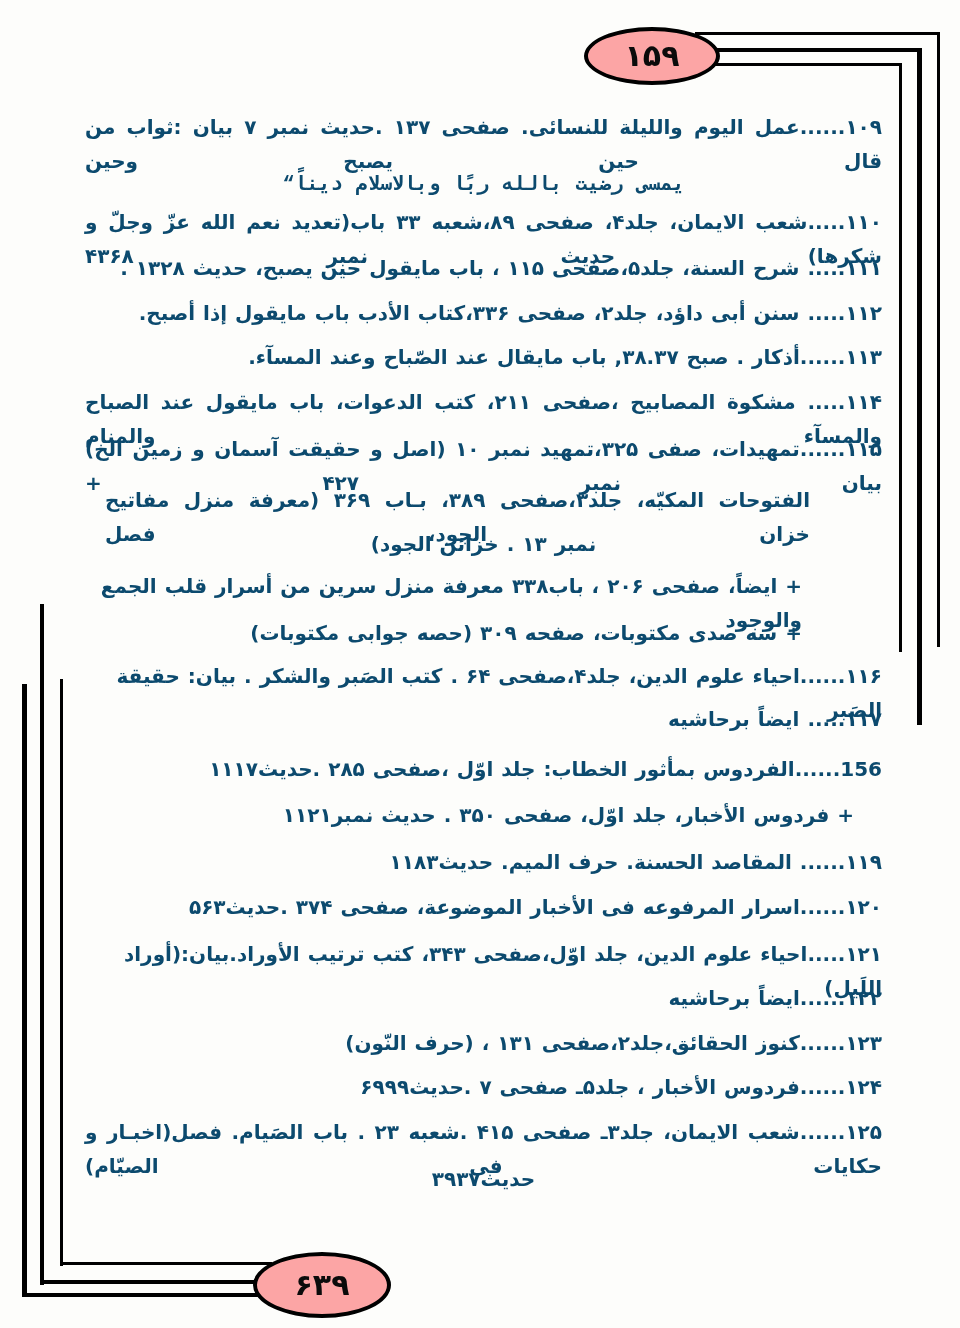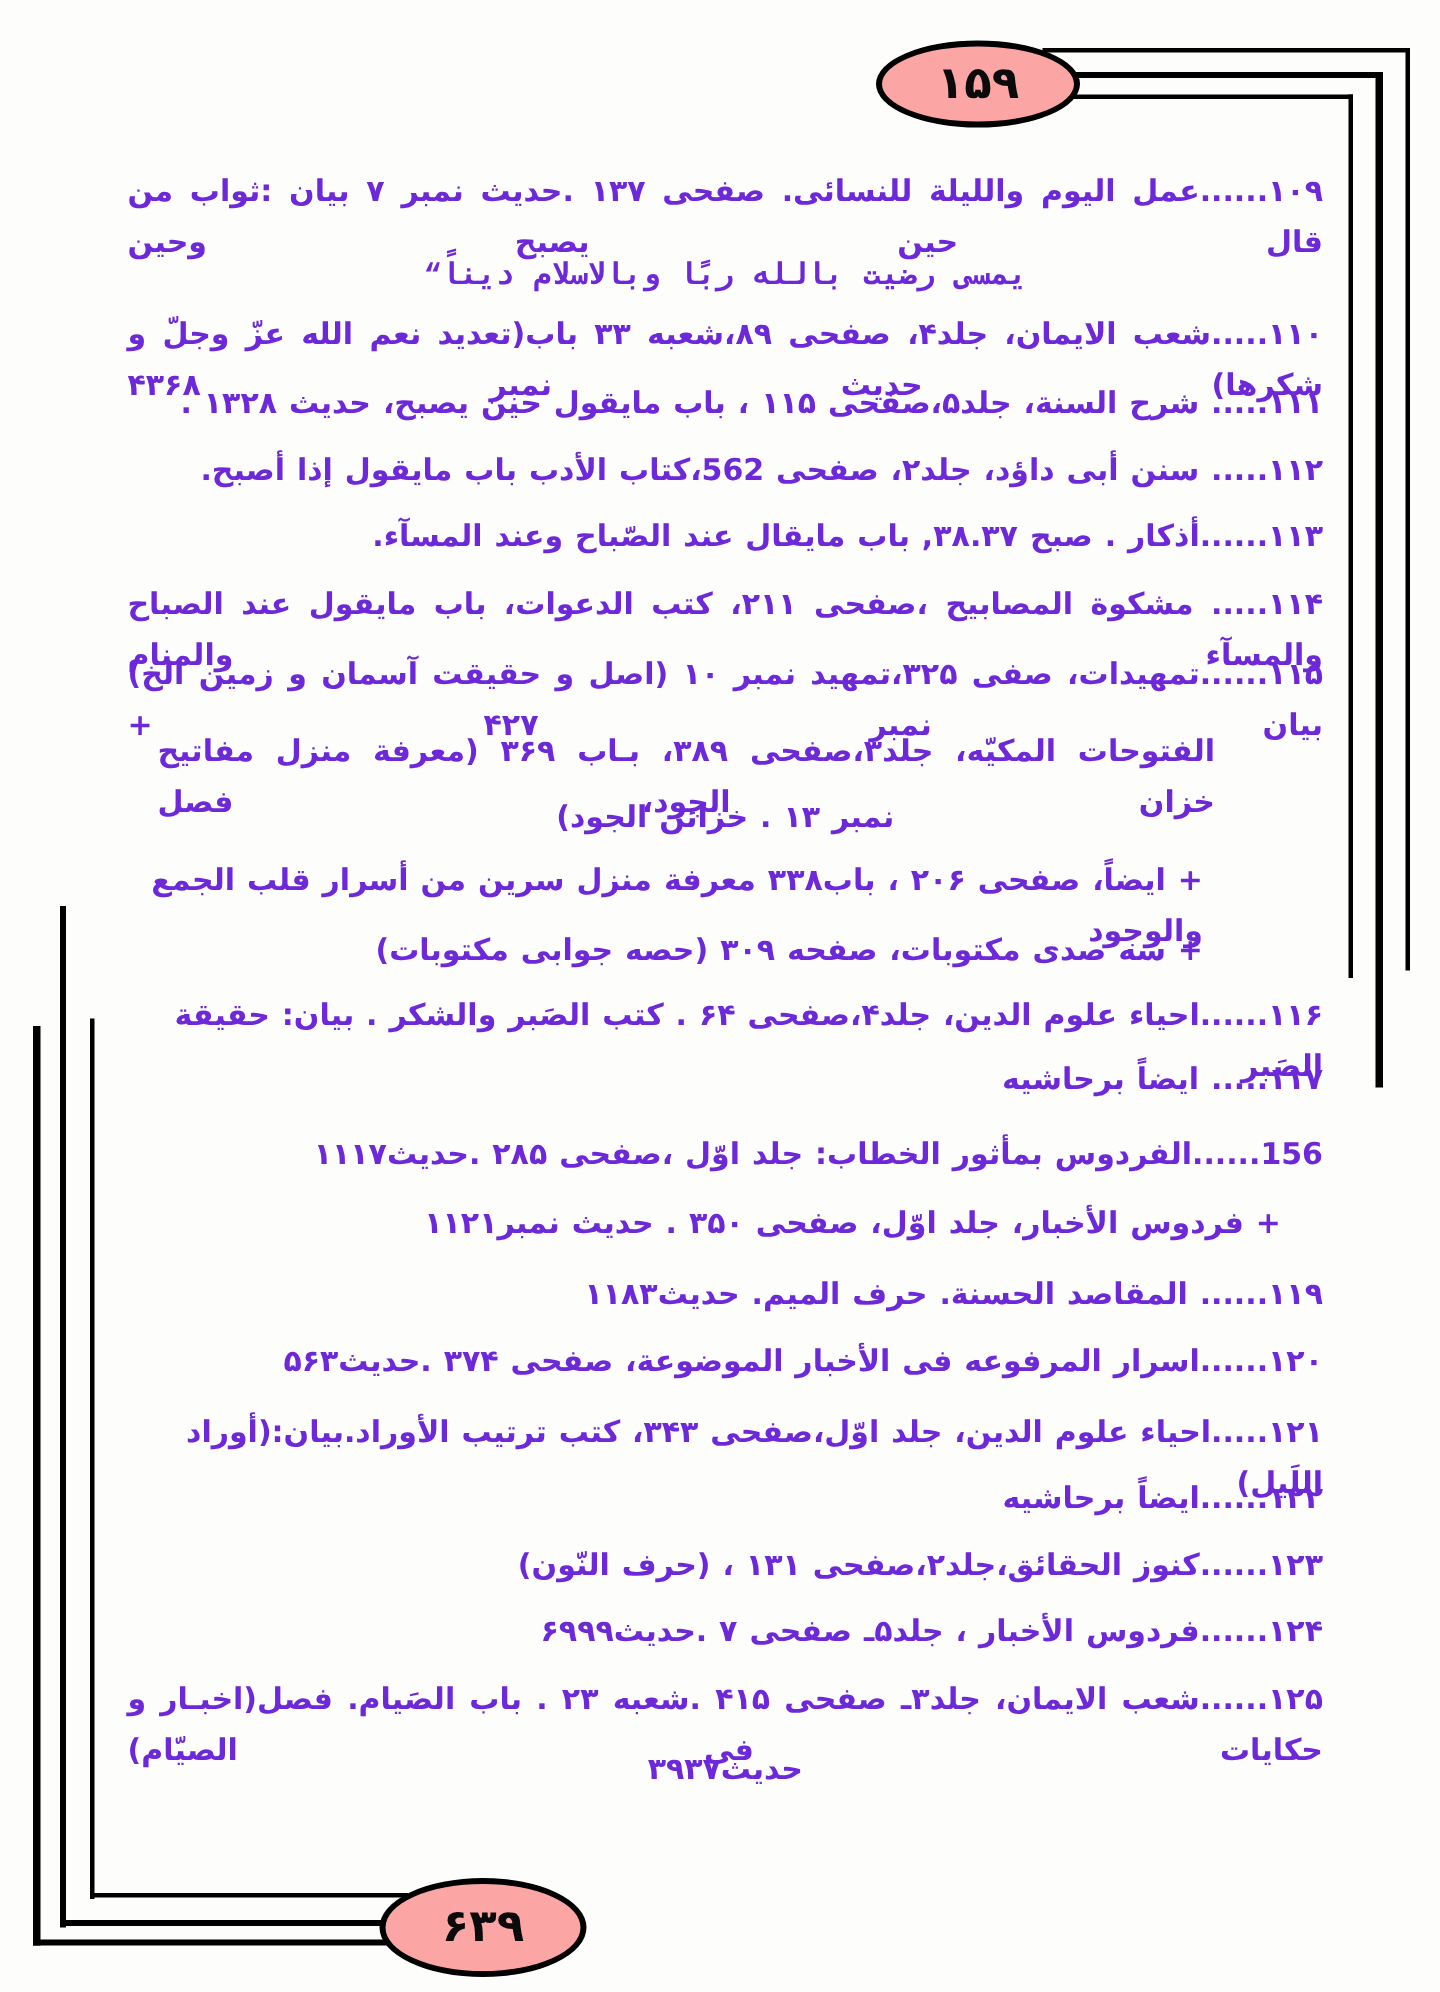--- a/index.html
+++ b/index.html
@@ -22,21 +22,21 @@
     font-size:30px;font-weight:bold;letter-spacing:2px;
     transform:translateY(-1px);
   }
   #oval-top{left:584px;top:27px;width:128px;height:50px;}
   #oval-bottom{left:253px;top:1252px;width:130px;height:58px;}
   
   .line{
     position:absolute;left:85px;right:78px;
     direction:rtl;unicode-bidi:embed;
     font-size:20px;font-weight:bold;line-height:34px;
-    text-align:right;color:#6d28d9;
+    text-align:right;color:#0c4a6e;
     letter-spacing:0px;word-spacing:1px;
   }
   .full{text-align:justify;text-align-last:justify;}
   .center{text-align:center;}
   .ind75{padding-right:72px;}
   .ind80{padding-right:80px;}
   .ind28{padding-right:28px;}
 </style>
 </head>
 <body>
@@ -61,21 +61,21 @@
     <span class="num">۱۵۹</span>
   </div>
   <div class="oval" id="oval-bottom">
     <span class="num">۶۳۹</span>
   </div>
 
   <div class="line full" style="top:110px;">۱۰۹......عمل اليوم والليلة للنسائى. صفحى ۱۳۷ .حديث نمبر ۷ بيان :ثواب من قال حين يصبح وحين</div>
   <div class="line center" style="top:168px;font-family:Liberation Mono, monospace;">يمسى رضيت بالله ربًا وبالاسلام ديناً“</div>
   <div class="line full" style="top:205px;">۱۱۰.....شعب الايمان، جلد۴، صفحى ۸۹،شعبه ۳۳ باب(تعديد نعم الله عزّ وجلّ و شكرها) حديث نمبر ۴۳۶۸</div>
   <div class="line" style="top:251px;">۱۱۱..... شرح السنة، جلد۵،صفحى ۱۱۵ ، باب مايقول حين يصبح، حديث ۱۳۲۸ .</div>
-  <div class="line" style="top:296px;">۱۱۲..... سنن أبى داؤد، جلد۲، صفحى 562،كتاب الأدب باب مايقول إذا أصبح.</div>
+  <div class="line" style="top:296px;">۱۱۲..... سنن أبى داؤد، جلد۲، صفحى ۳۳۶،كتاب الأدب باب مايقول إذا أصبح.</div>
   <div class="line" style="top:340px;">۱۱۳......أذكار . صبح ۳۸.۳۷, باب مايقال عند الصّباح وعند المسآء.</div>
   <div class="line full" style="top:385px;">۱۱۴..... مشكوة المصابيح ،صفحى ۲۱۱، كتب الدعوات، باب مايقول عند الصباح والمسآء والمنام</div>
   <div class="line full" style="top:432px;">۱۱۵......تمهيدات، صفى ۳۲۵،تمهيد نمبر ۱۰ (اصل و حقيقت آسمان و زمين الخ) بيان نمبر ۴۲۷ +</div>
   <div class="line full ind75" style="top:483px;left:105px;">الفتوحات المكيّه، جلد۳،صفحى ۳۸۹، بـاب ۳۶۹ (معرفة منزل مفاتيح خزان الجود، فصل</div>
   <div class="line center" style="top:527px;">نمبر ۱۳ . خزائن الجود)</div>
   <div class="line ind80" style="top:569px;">+ ايضاً، صفحى ۲۰۶ ، باب۳۳۸ معرفة منزل سرين من أسرار قلب الجمع والوجود</div>
   <div class="line ind80" style="top:616px;">+ سه صدى مكتوبات، صفحه ۳۰۹ (حصه جوابى مكتوبات)</div>
   <div class="line" style="top:659px;">۱۱۶......احياء علوم الدين، جلد۴،صفحى ۶۴ . كتب الصَبر والشكر . بيان: حقيقة الصَبر</div>
   <div class="line" style="top:702px;">۱۱۷..... ايضاً برحاشيه</div>
   <div class="line" style="top:752px;">156......الفردوس بمأثور الخطاب: جلد اوّل ،صفحى ۲۸۵ .حديث۱۱۱۷</div>

